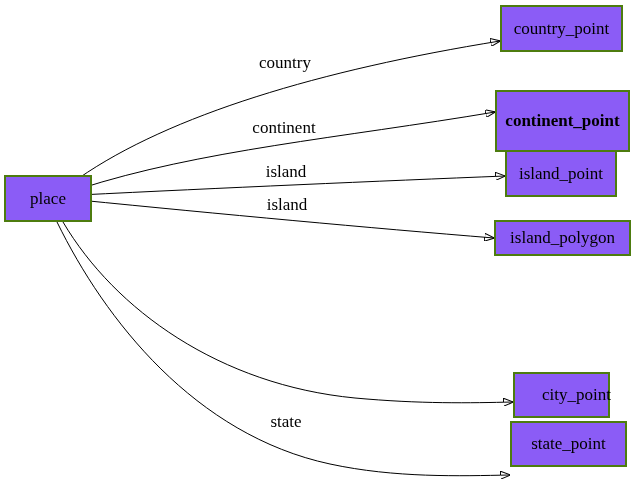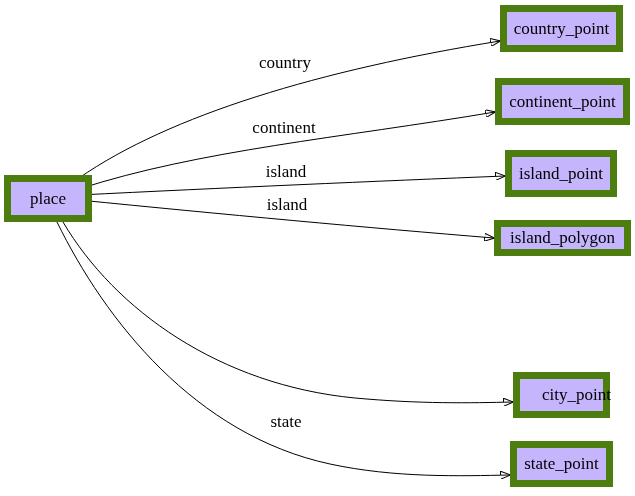--- a/index.html
+++ b/index.html
@@ -24,43 +24,43 @@
     width: 635px;
     height: 496px;
   }
   .edge-layer path {
     fill: none;
     stroke: #000000;
     stroke-width: 1;
   }
   .node {
     position: absolute;
-    border: 7px solid #4d7c0f;
-    background: #c4b5fd;
+    border: 2px solid #4d7c0f;
+    background: #8b5cf6;
     display: flex;
     align-items: center;
     justify-content: center;
     box-sizing: border-box;
     white-space: nowrap;
   }
   .edge-label {
     position: absolute;
     transform: translate(-50%, -50%);
     text-align: center;
     white-space: pre-line;
     line-height: 20px;
   }
   
   .n-place          { left: 4px;   top: 175px; width: 88px;  height: 47px; }
   .n-country-point  { left: 500px; top: 5px;   width: 123px; height: 47px; }
-  .n-continent-point{ left: 495px; top: 78px;  width: 135px; height: 47px; }
+  .n-continent-point{ left: 495px; top: 90px;  width: 135px; height: 62px; font-weight: bold; }
   .n-island-point   { left: 505px; top: 150px; width: 112px; height: 47px; }
   .n-island-polygon { left: 494px; top: 220px; width: 137px; height: 36px; }
   .n-city-point     { left: 513px; top: 372px; width: 97px;  height: 46px; padding-left: 30px; }
-  .n-state-point    { left: 510px; top: 421px; width: 103px; height: 46px; margin-top: 20px; }
+  .n-state-point    { left: 510px; top: 421px; width: 117px; height: 46px; }
   
   .l-country   { left: 285px; top: 63px;  }
   .l-continent { left: 284px; top: 128px; }
   .l-island-1  { left: 286px; top: 172px; }
   .l-island-2  { left: 287px; top: 205px; }
   .l-city      { left: 285px; top: 303px; }
   .l-state     { left: 286px; top: 422px; }
 </style>
 </head>
 <body>

